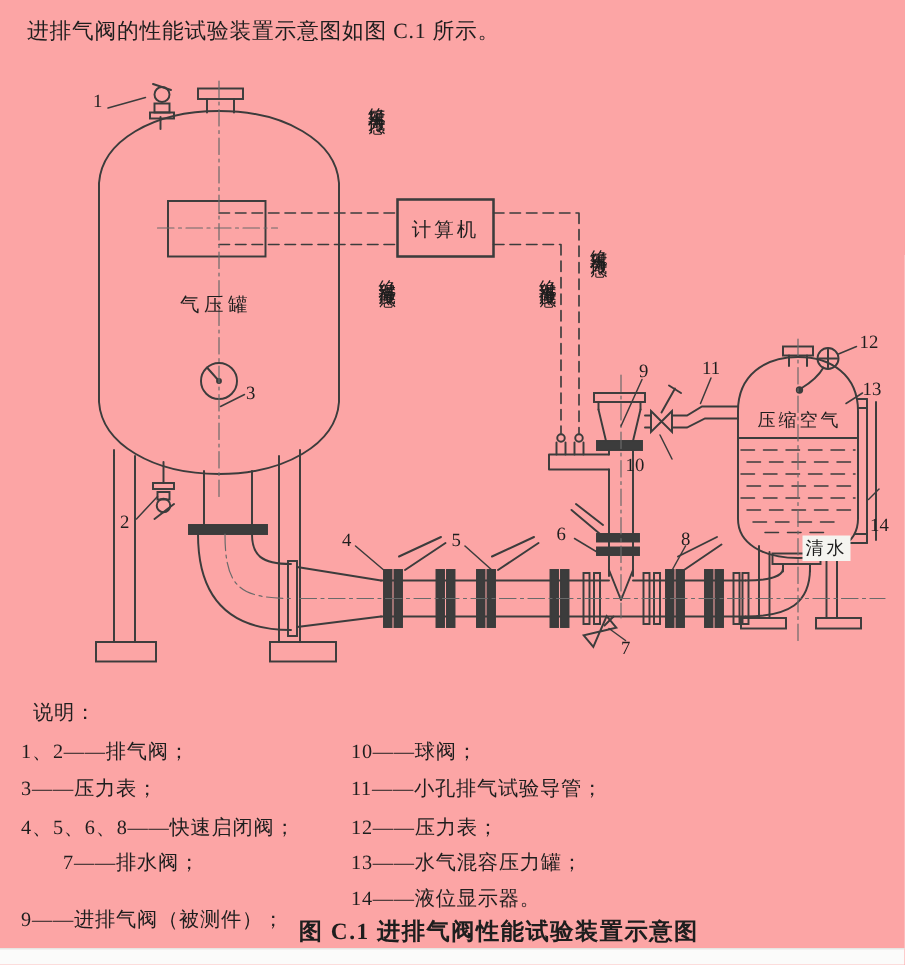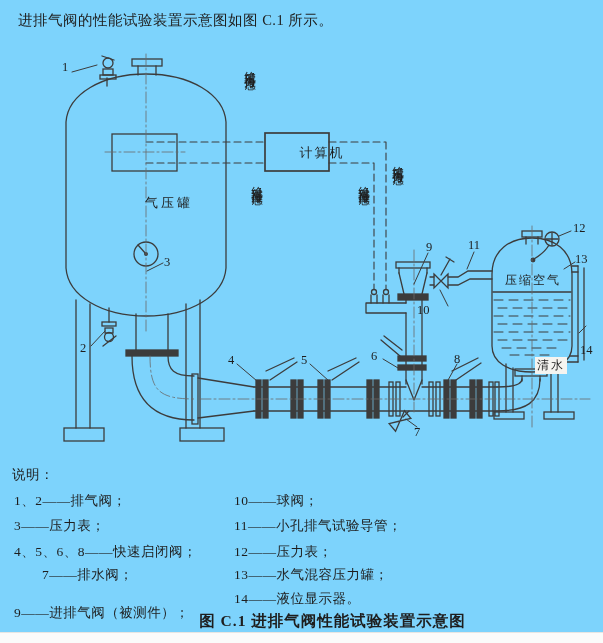--- a/index.html
+++ b/index.html
@@ -1,26 +1,26 @@
 <!DOCTYPE html>
 <html><head>
 <meta charset="utf-8">
 <style>
   html,body{margin:0;padding:0;}
   .page{
     position:relative;width:603px;height:643px;overflow:hidden;
-    background:#7dd3fc;
+    background:#fca5a5;
     font-family:"Liberation Serif","DejaVu Serif",serif;
     color:#1f1f1f;
   }
   svg{position:absolute;left:0;top:0;}
   .lbl{position:absolute;font-family:"Liberation Serif","DejaVu Serif",serif;color:#1e1e1e;white-space:nowrap;}
   .intro{font-size:14.5px;letter-spacing:.5px;}
   .num{font-size:12.5px;}
-  .cn{font-size:13px;margin-left:25px;}
+  .cn{font-size:13px;}
   .cn-s{font-size:12px;}
   .vert{writing-mode:vertical-rl;text-orientation:upright;letter-spacing:1.5px;font-size:11.5px;line-height:14px;}
   .legend-row{font-size:13.5px;letter-spacing:.5px;}
   .caption{font-size:15.5px;font-weight:bold;letter-spacing:1px;text-align:center;}
   .bottom-strip{position:absolute;left:0;top:632px;width:603px;height:11px;background:#fbfbfa;border-top:1px solid #e7e6e3;}
   .waterbg{background:#f5f4f0;padding:0 2px;}
 </style>
 </head>
 <body>
 
@@ -249,21 +249,21 @@
   <div class="lbl num" style="left:371px;top:349px;">6</div>
   <div class="lbl num" style="left:414px;top:425px;">7</div>
   <div class="lbl num" style="left:454px;top:352px;">8</div>
   <div class="lbl num" style="left:426px;top:240px;">9</div>
   <div class="lbl num" style="left:417px;top:303px;">10</div>
   <div class="lbl num" style="left:468px;top:238px;">11</div>
   <div class="lbl num" style="left:573px;top:221px;">12</div>
   <div class="lbl num" style="left:575px;top:252px;">13</div>
   <div class="lbl num" style="left:580px;top:315px;margin-top:28px;">14</div>
 
-  <div class="lbl legend-row" style="left:12px;top:466px;text-align:center;">说明：</div>
+  <div class="lbl legend-row" style="left:22px;top:466px;text-align:center;">说明：</div>
   <div class="lbl legend-row" style="left:14px;top:492px;">1、2——排气阀；</div>
   <div class="lbl legend-row" style="left:14px;top:517px;">3——压力表；</div>
   <div class="lbl legend-row" style="left:14px;top:543px;text-align:right;">4、5、6、8——快速启闭阀；</div>
   <div class="lbl legend-row" style="left:14px;top:566px;margin-left:28px;">7——排水阀；</div>
   <div class="lbl legend-row" style="left:14px;top:590px;margin-top:14px;">9——进排气阀（被测件）；</div>
 
   <div class="lbl legend-row" style="left:234px;top:492px;">10——球阀；</div>
   <div class="lbl legend-row" style="left:234px;top:517px;">11——小孔排气试验导管；</div>
   <div class="lbl legend-row" style="left:234px;top:543px;">12——压力表；</div>
   <div class="lbl legend-row" style="left:234px;top:566px;">13——水气混容压力罐；</div>

